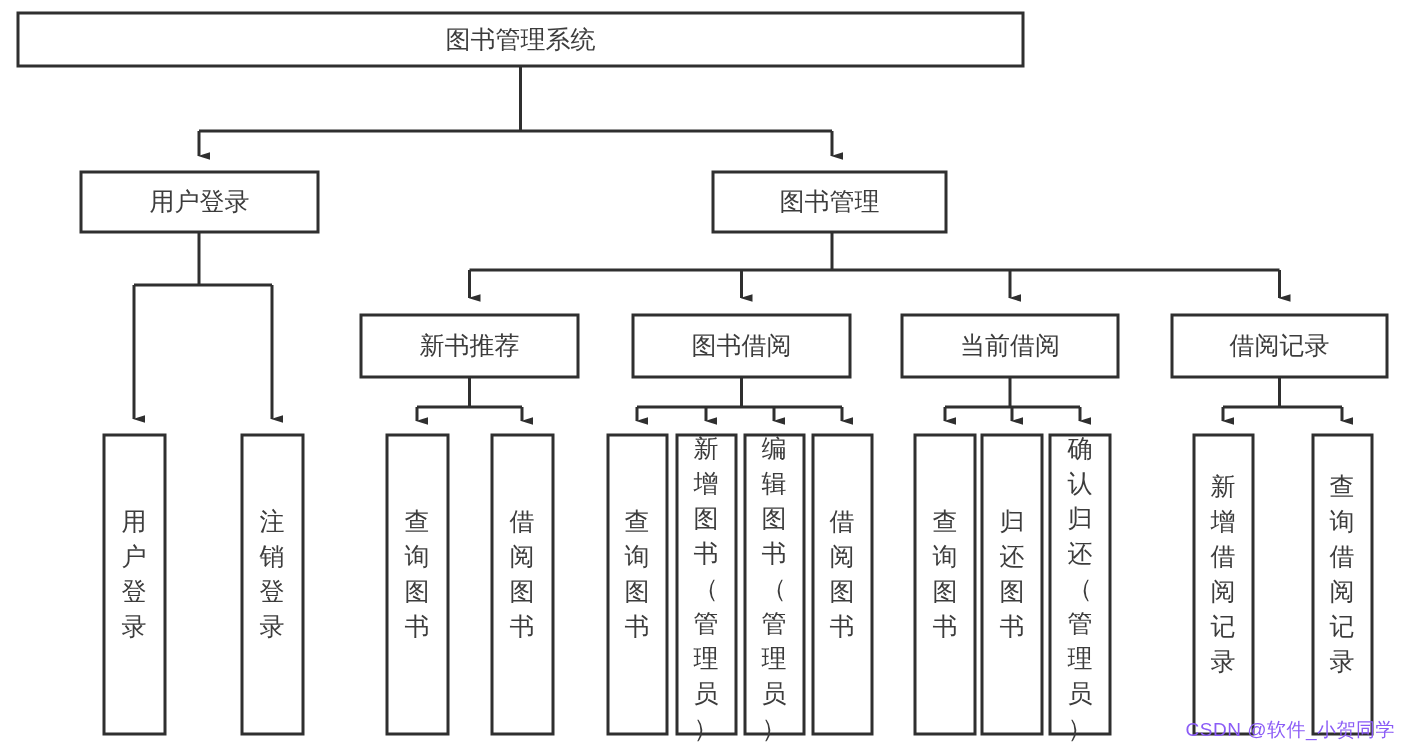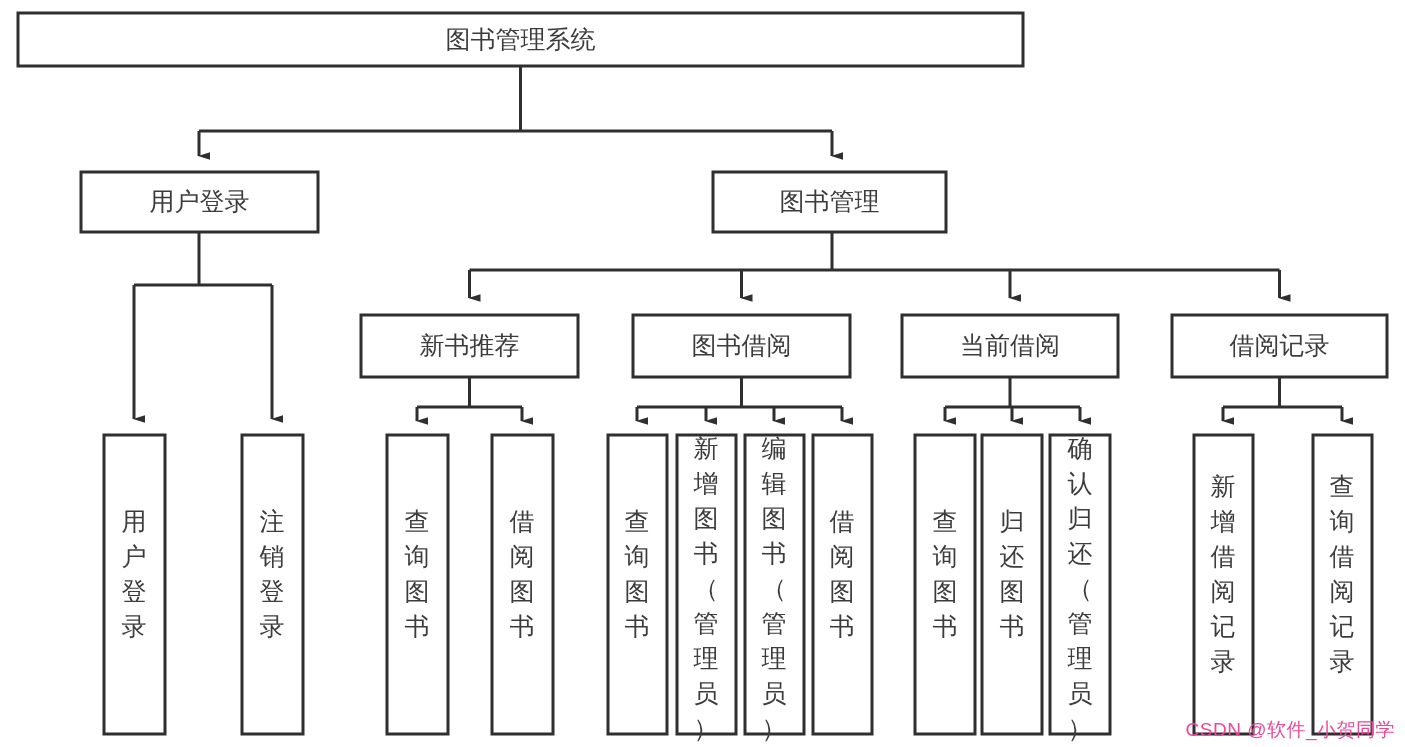--- a/index.html
+++ b/index.html
@@ -18,21 +18,21 @@
     text-anchor:middle;dominant-baseline:middle;
   }
   .node-text-vert{
     font-family:"Liberation Sans","DejaVu Sans",sans-serif;
     fill:#3c3c3c;font-size:25px;
     text-anchor:middle;
   }
   .watermark{
     position:absolute;right:10px;bottom:4px;
     font-family:"Liberation Sans","DejaVu Sans",sans-serif;
-    font-size:19px;color:#ec4899;white-space:nowrap;
+    font-size:19px;color:#8b5cf6;white-space:nowrap;
     letter-spacing:0.5px;
   }
 </style>
 </head>
 <body>
 
 <div id="diagram-root">
 
   <svg id="tree" viewBox="0 0 1405 747">
     <defs>

